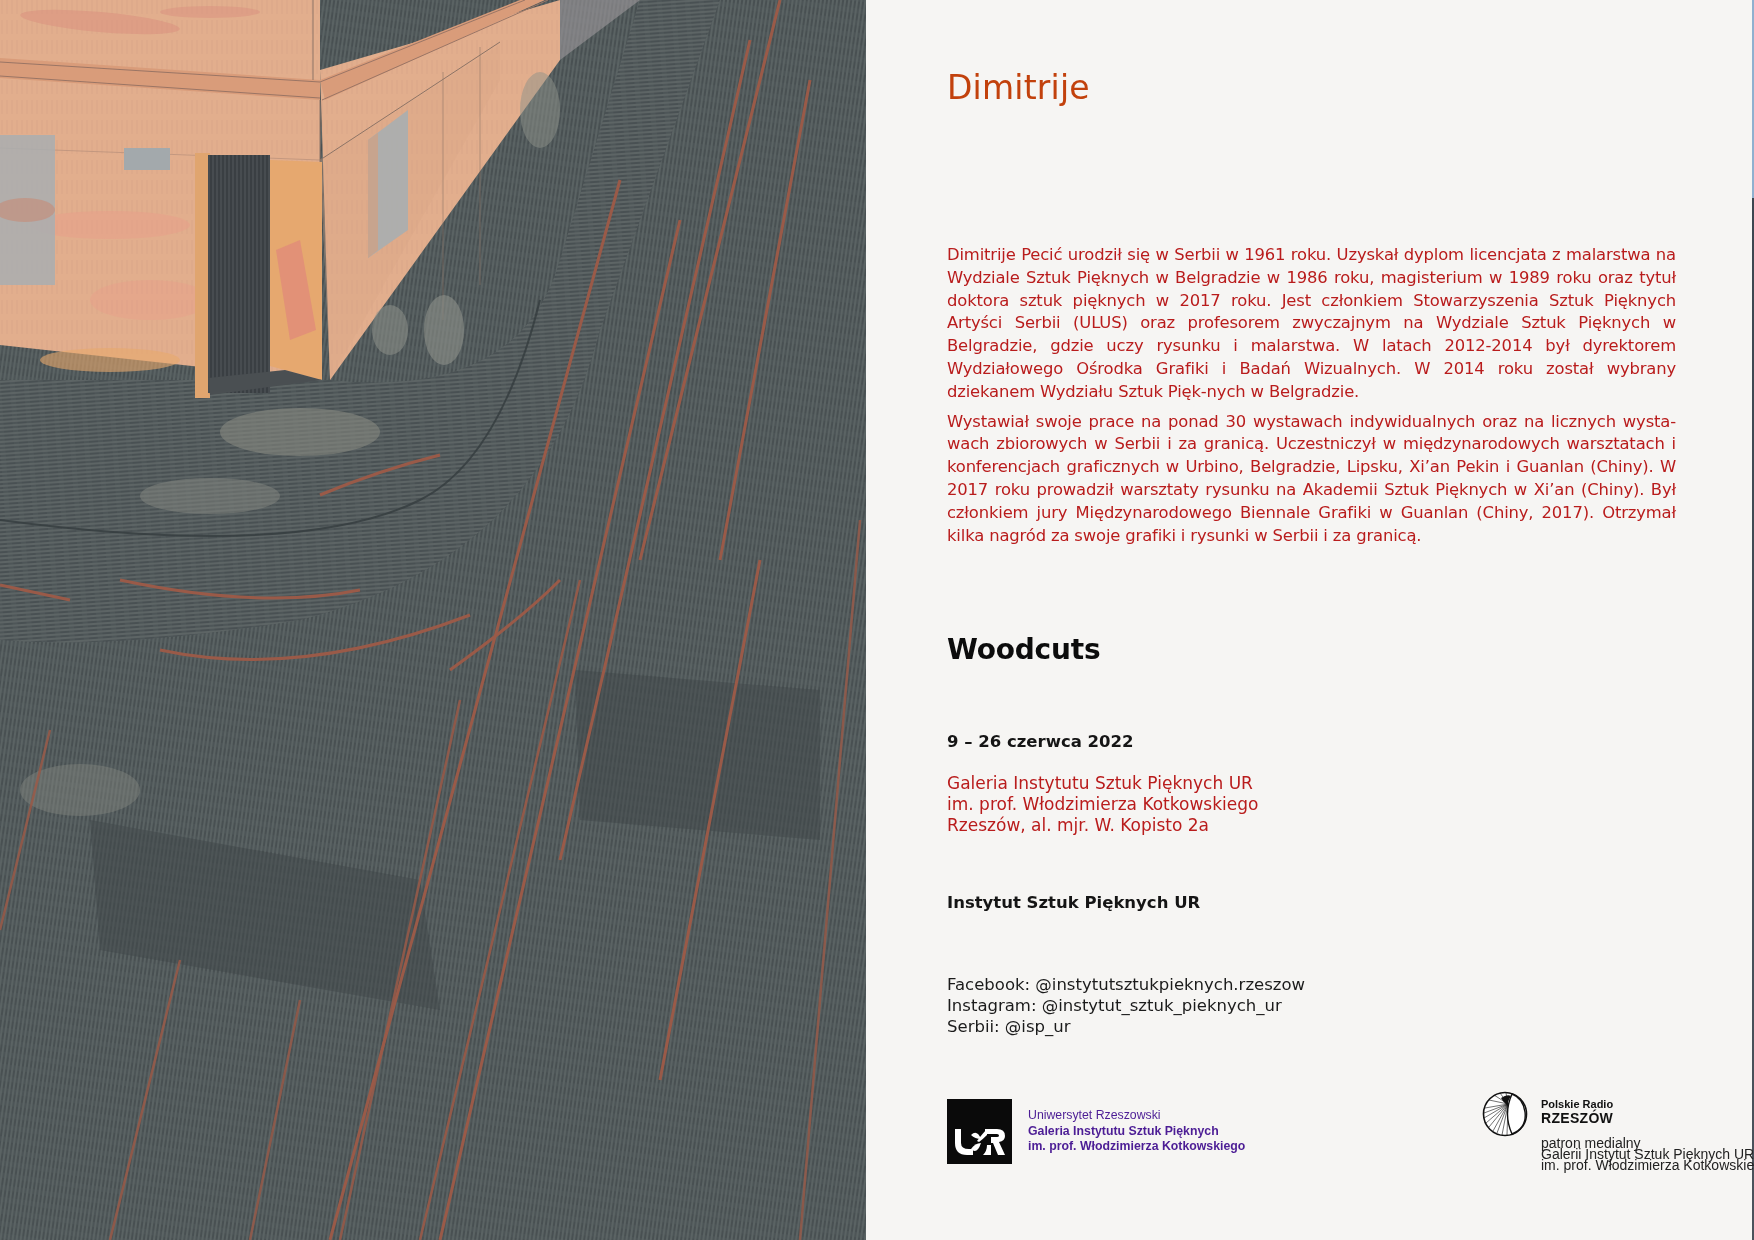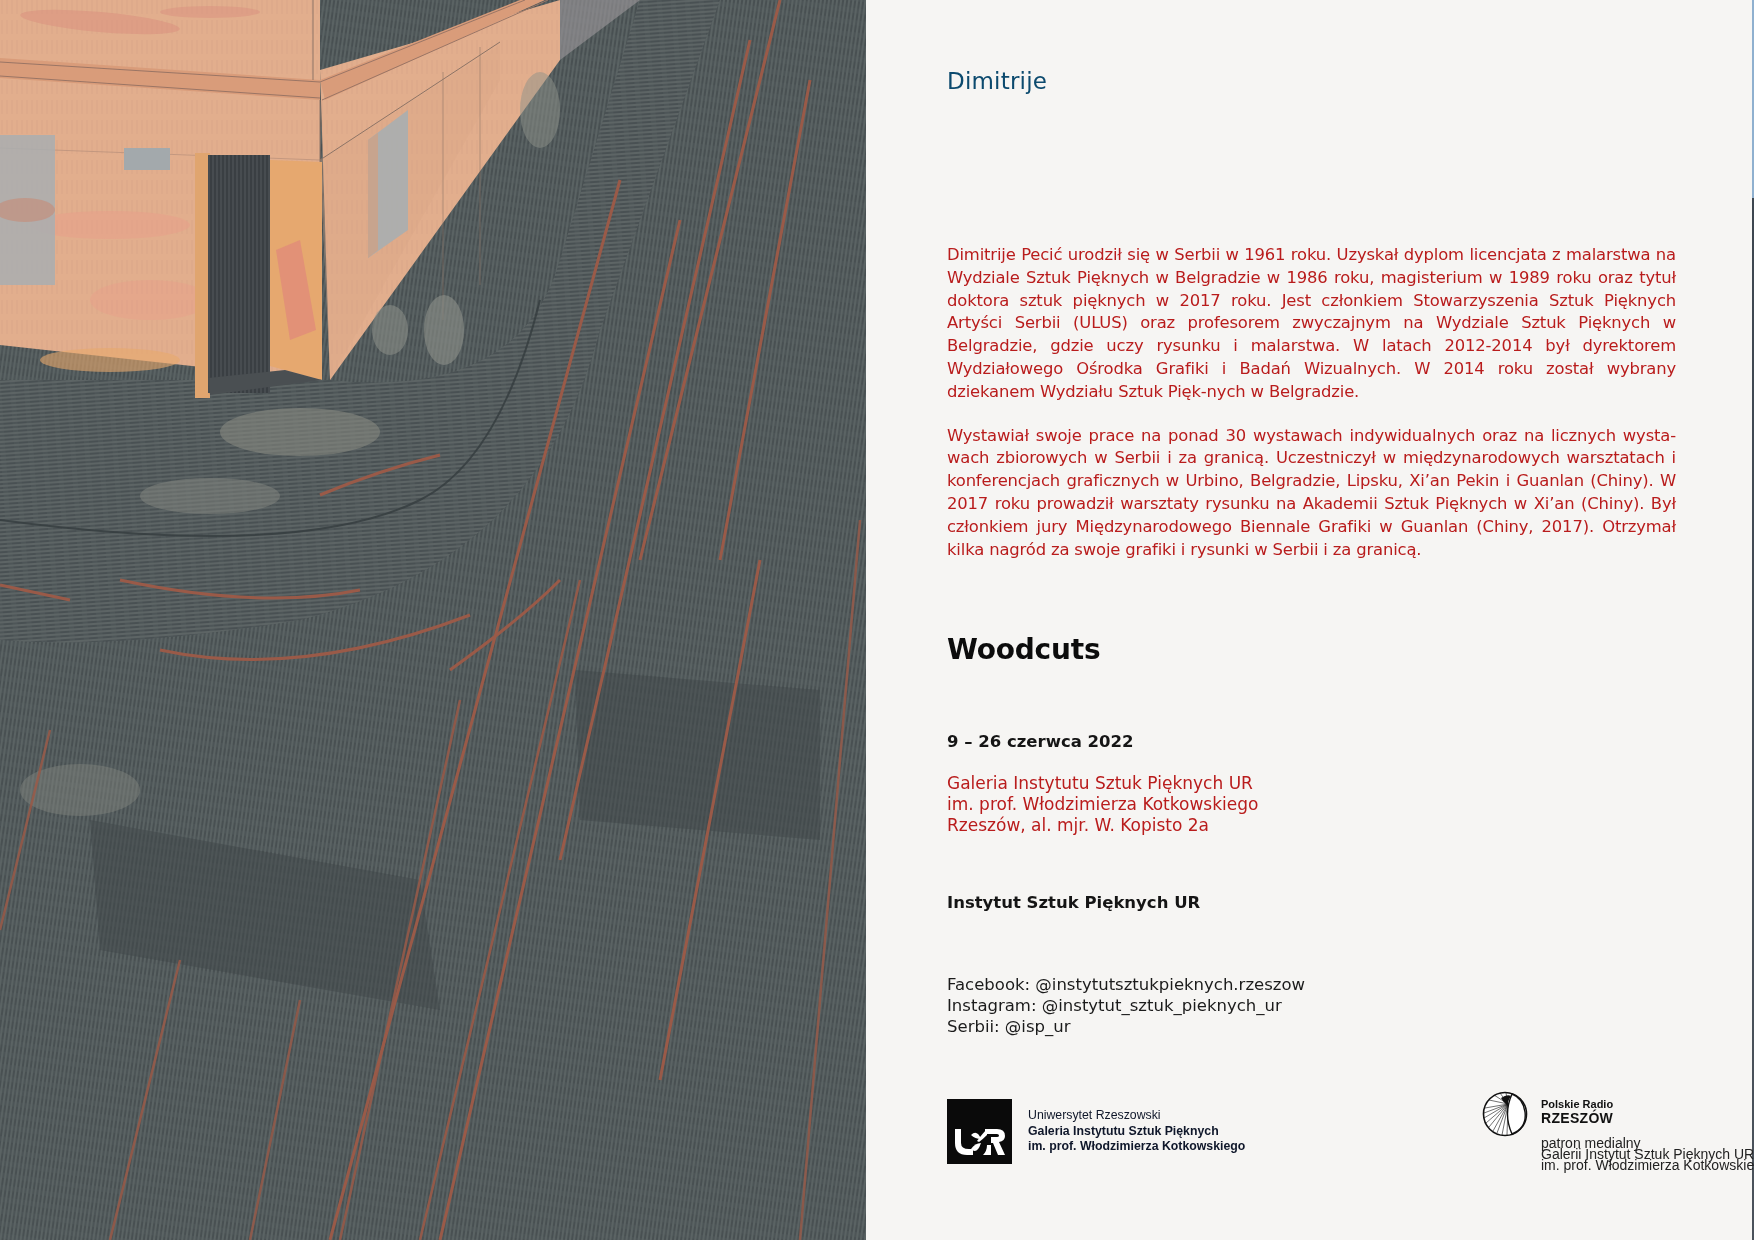--- a/index.html
+++ b/index.html
@@ -18,34 +18,34 @@
       position: absolute; right: 0; top: 0; width: 2px; height: 1240px;
       background: linear-gradient(#8fb0cf 0%, #8fb0cf 16%, #3d4650 16%, #4b535c 100%);
     }
 
     
     .panel {
       position: absolute; left: 947px; top: 0; width: 729px; height: 1240px;
     }
     .first-name {
       position: absolute; top: 68px; left: 0;
-      font-family: "DejaVu Sans", sans-serif; font-size: 23px; font-weight: normal;
-      letter-spacing: 0.2px; color: #0c4a6e;
+      font-family: "DejaVu Sans", sans-serif; font-size: 33px; font-weight: normal;
+      letter-spacing: 0.2px; color: #c2410c;
     }
     .last-name {
       position: absolute; top: 108px; left: -2px;
       font-family: "DejaVu Sans", sans-serif; font-size: 66px; font-weight: bold;
       letter-spacing: -1px; color: #0c0c0c;
     }
     .bio {
       position: absolute; top: 244px; left: 0; width: 729px;
       font-family: "DejaVu Sans", sans-serif; font-size: 16.4px; line-height: 22.8px;
       text-align: justify; color: #b91c1c; letter-spacing: -0.15px;
     }
-    .bio p + p { margin-top: 21px; }
+    .bio p + p { margin-top: 7px; }
     .exhibition-title {
       position: absolute; top: 633px; left: 0;
       font-family: "DejaVu Sans", sans-serif; font-size: 28px; font-weight: bold; color: #0c0c0c;
       letter-spacing: -0.2px;
     }
     .dates {
       position: absolute; top: 732px; left: 0;
       font-size: 16.5px; font-weight: bold; color: #151515;
     }
     .venue {
@@ -63,21 +63,21 @@
     }
 
     
     .ur-logo {
       position: absolute; left: 947px; top: 1099px; display: flex; align-items: center;
     }
     .ur-mark {
       width: 65px; height: 65px; background: #0a0a0a; position: relative;
     }
     .ur-mark svg { position: absolute; left: 0; top: 0; }
-    .ur-text { margin-left: 16px; font-family: "Liberation Sans", sans-serif; font-size: 12.3px; line-height: 15.5px; color: #0f172a; }
+    .ur-text { margin-left: 16px; font-family: "Liberation Sans", sans-serif; font-size: 12.3px; line-height: 15.5px; color: #4c1d95; }
     .ur-text .l1 { font-weight: normal; }
     .ur-text .l2, .ur-text .l3 { font-weight: bold; }
 
     .pr-logo { position: absolute; left: 1481px; top: 1090px; }
     .pr-mark { position: absolute; left: 0; top: 0; width: 48px; height: 48px; }
     .pr-name { position: absolute; left: 60px; top: 8px; font-family: "Liberation Sans", sans-serif; font-weight: bold; color: #111; white-space: nowrap; }
     .pr-name .n1 { font-size: 11px; line-height: 13px; }
     .pr-name .n2 { font-size: 14px; line-height: 15px; letter-spacing: 0.3px; }
     .pr-sub { position: absolute; left: 60px; top: 48px; font-family: Liberation Sans, sans-serif; font-size: 14px; line-height: 11px; color: #222; white-space: nowrap; }
   </style>

